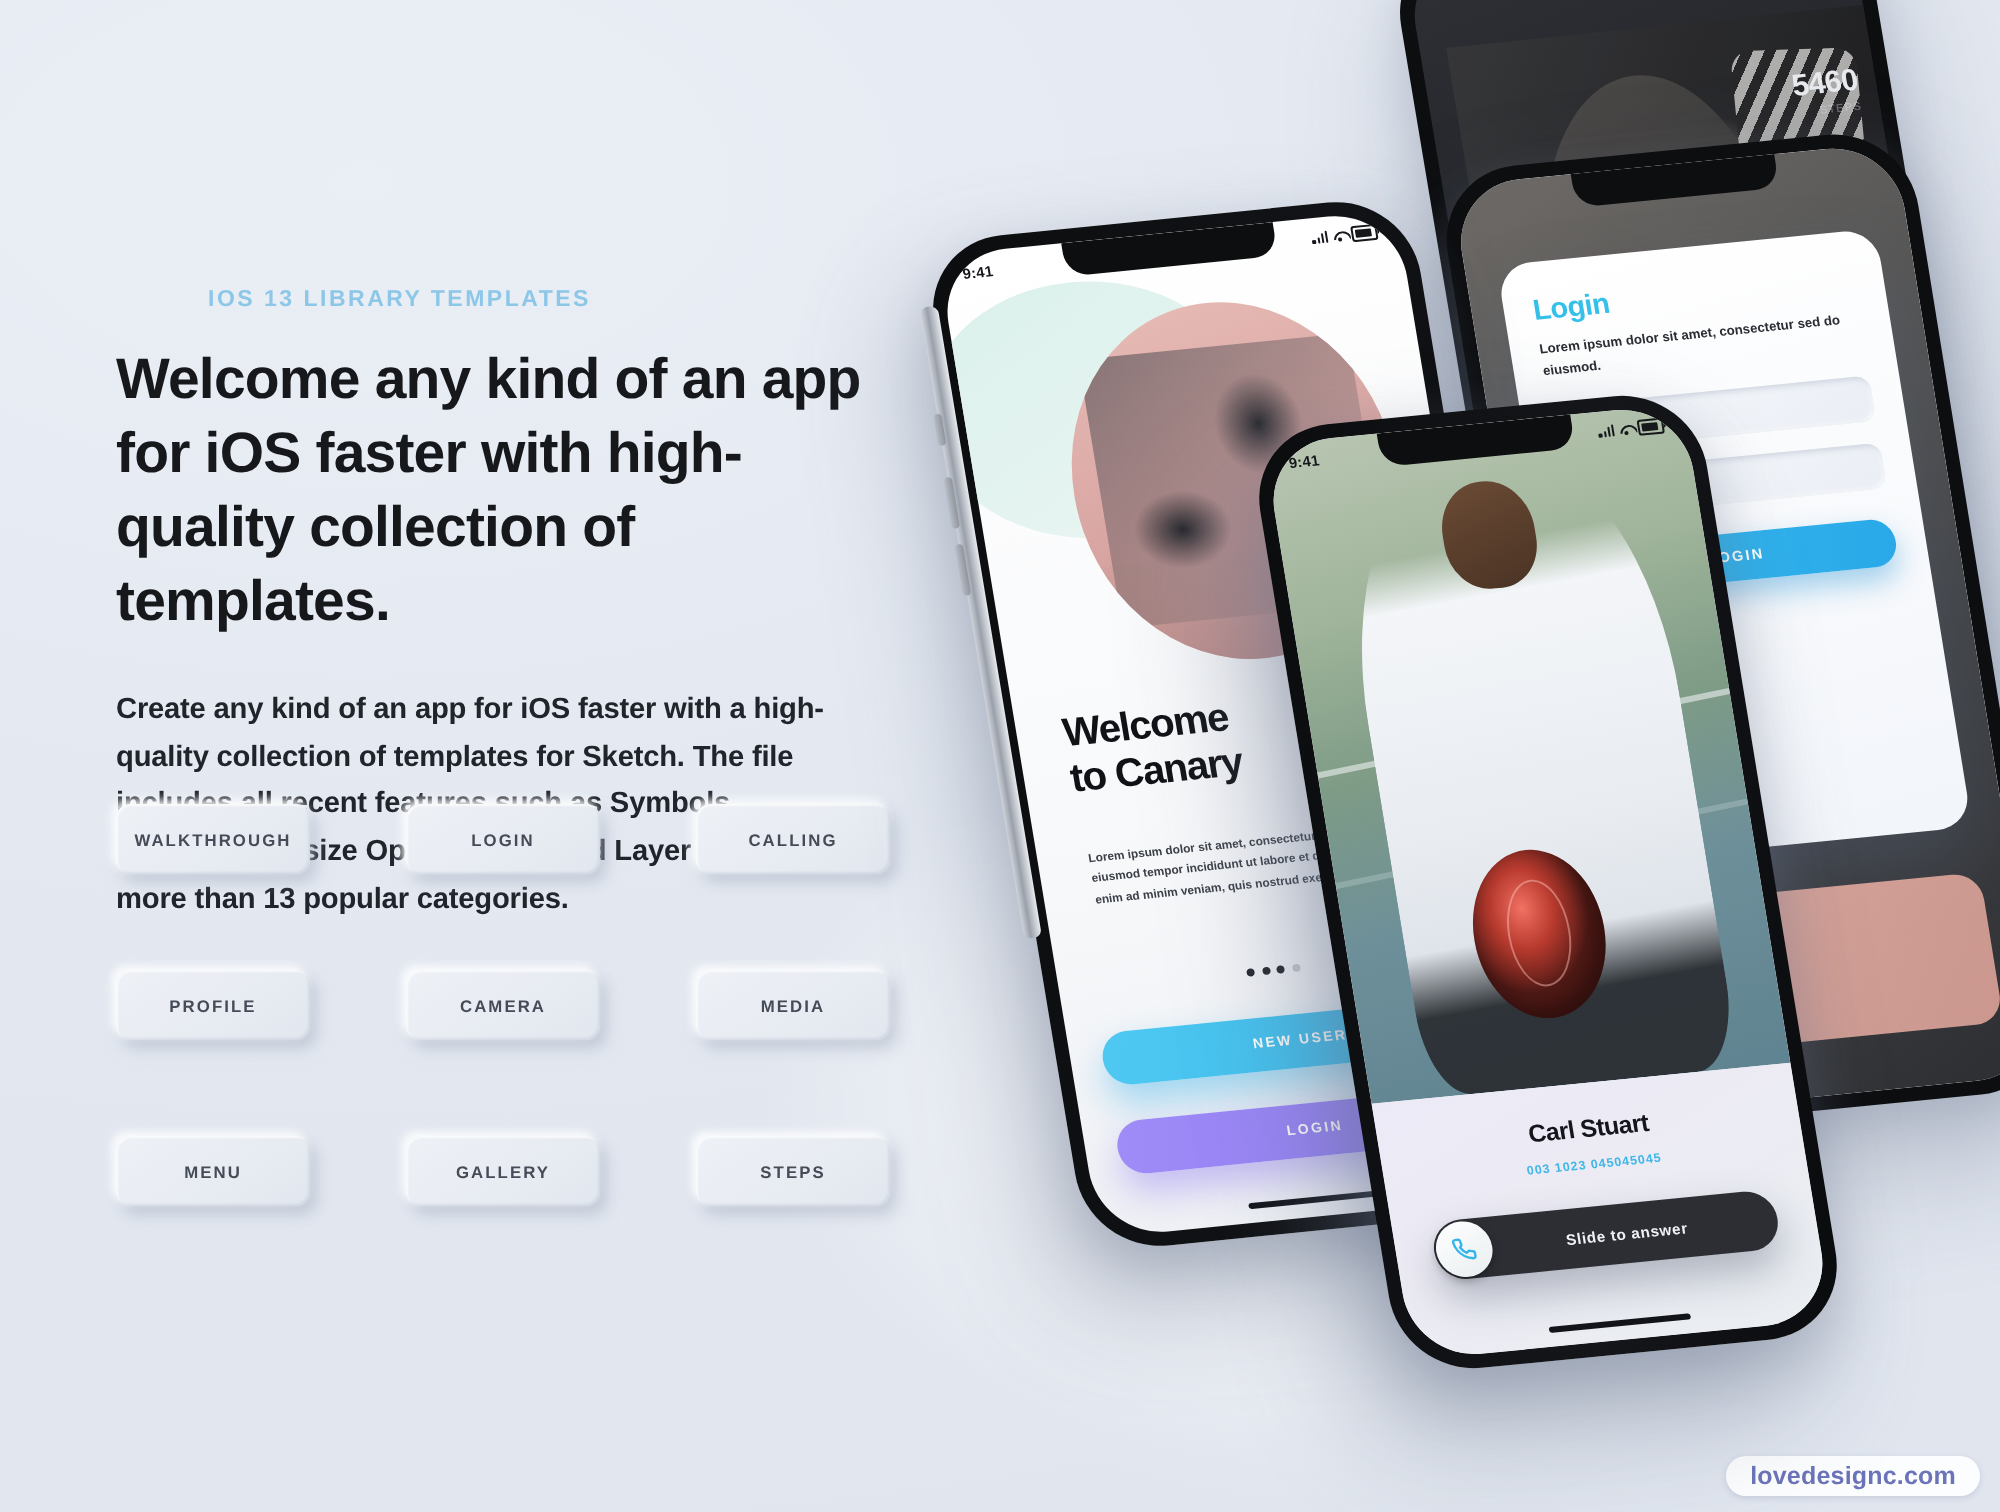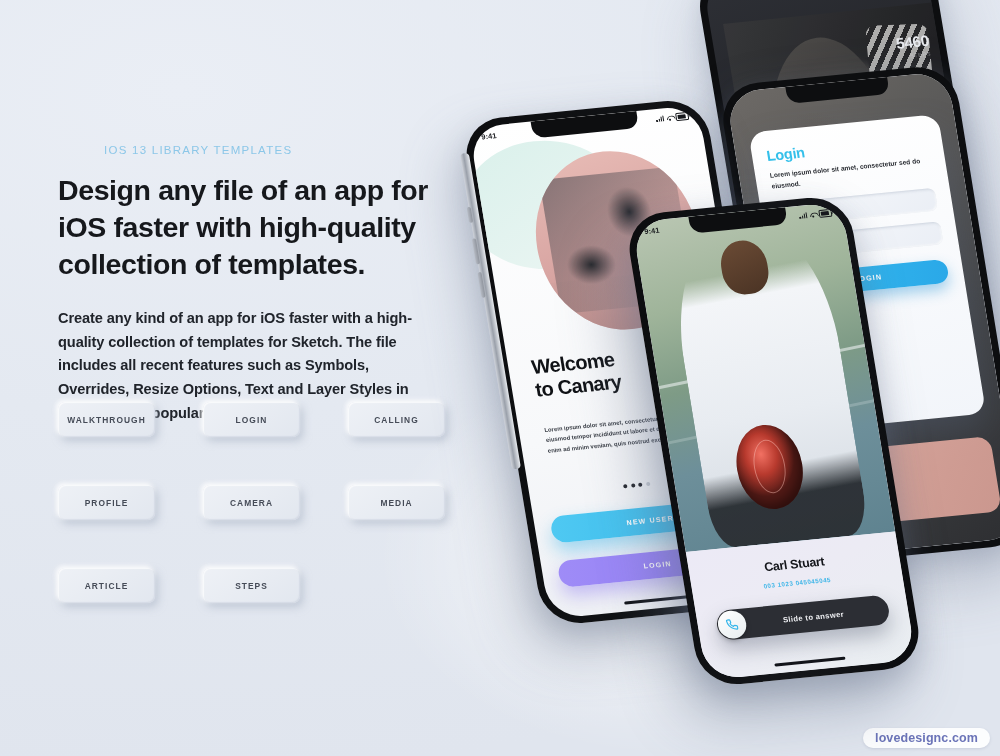--- a/index.html
+++ b/index.html
@@ -14,21 +14,21 @@
       radial-gradient(120% 90% at 18% 12%, #eaeef5 0%, #e4e9f1 48%, #e0e5ee 100%);
   }
   
   .floor{position:absolute;right:-40px;bottom:-60px;width:720px;height:520px;
     background:radial-gradient(60% 55% at 50% 50%, rgba(255,255,255,.85) 0%, rgba(255,255,255,0) 70%);
     pointer-events:none;}
 
   
   .copy{position:absolute;left:58px;top:144px;width:400px;}
   .eyebrow{
-    font-size:11.5px;font-weight:normal;letter-spacing:1.25px;
+    font-size:11.5px;font-weight:bold;letter-spacing:1.25px;
     color:#8cc7e8;margin:0 0 14px 0;line-height:1.2;padding-left:46px;
   }
   h1.headline{
     margin:0;font-size:28.5px;line-height:1.3;font-weight:bold;
     color:#16181c;letter-spacing:-.4px;
   }
   .lede{
     margin:24px 0 0 0;font-size:14.6px;line-height:1.62;font-weight:bold;
     color:#20242b;letter-spacing:-.1px;max-width:372px;
   }
@@ -206,21 +206,21 @@
     box-shadow:0 1px 3px rgba(90,100,140,.18);}
 </style>
 </head>
 <body>
 
 <div class="stage">
   <div class="floor"></div>
 
   <div class="copy">
     <p class="eyebrow">IOS 13 LIBRARY TEMPLATES</p>
-    <h1 class="headline">Design any file of an app for iOS faster with high-quality collection of templates.</h1>
+    <h1 class="headline">Welcome any kind of an app for iOS faster with high-quality collection of templates.</h1>
     <p class="lede">Create any kind of an app for iOS faster with a high-quality collection of templates for Sketch. The file includes all recent features such as Symbols, Overrides, Resize Options, Text and Layer Styles in more than 13 popular categories.</p>
   </div>
 
   <div class="grid">
     <div class="nbtn">
         <span>WALKTHROUGH</span>
       </div>
     <div class="nbtn">
         <span>LOGIN</span>
       </div>
@@ -230,21 +230,24 @@
     <div class="nbtn">
         <span>PROFILE</span>
       </div>
     <div class="nbtn">
         <span>CAMERA</span>
       </div>
     <div class="nbtn">
         <span>MEDIA</span>
       </div>
     <div class="nbtn">
-        <span>ARTICLE</span>
+        <span>MENU</span>
+      </div>
+    <div class="nbtn">
+        <span>GALLERY</span>
       </div>
     <div class="nbtn">
         <span>STEPS</span>
       </div>
   </div>
 
   <div class="devices">
 
     <div class="phone" id="phoneA">
       <div class="screen">

